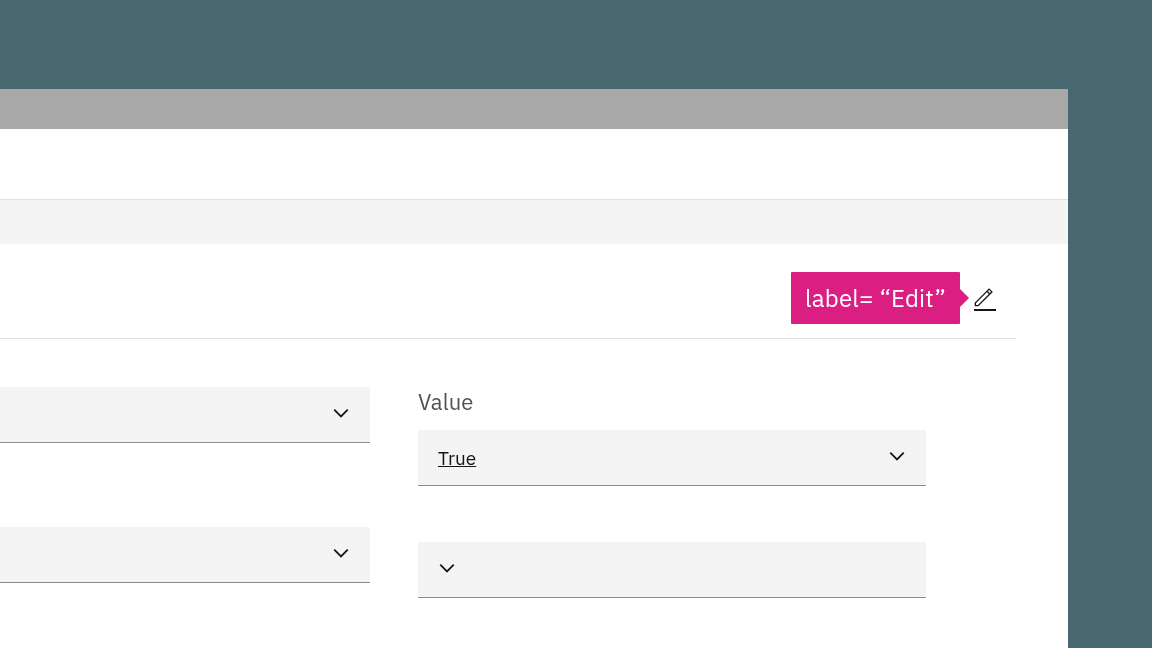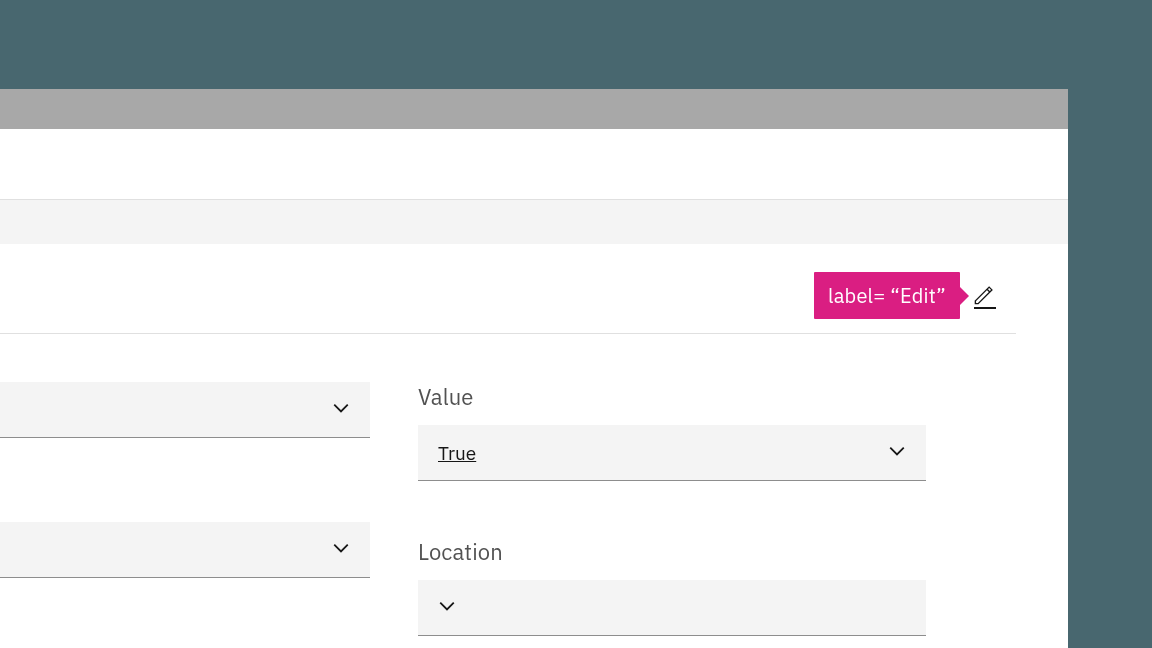--- a/index.html
+++ b/index.html
@@ -47,21 +47,21 @@
       display: flex;
       align-items: center;
       justify-content: flex-end;
       padding: 8px 20px 14px 20px;
       border-bottom: 1px solid #e0e0e0;
       gap: 14px;
     }
     .tooltip-label {
       background: #da1e82;
       color: #ffffff;
-      font-size: 20px;
+      font-size: 24px;
       padding: 10px 14px;
       border-radius: 1px;
       position: relative;
       letter-spacing: 0.2px;
       text-align: right;
     }
     .tooltip-label::after {
       content: "";
       position: absolute;
       right: -9px;
@@ -183,21 +183,20 @@
             <div class="dropdown">
               <span class="value">True</span>
               <span class="chevron">
                 <svg viewBox="0 0 16 16">
                     <path d="M2 5 L8 11 L14 5" stroke="#161616" stroke-width="1.6" fill="none"></path>
                   </svg>
               </span>
             </div>
           </div>
           <div class="field-group">
-            <label class="field-label">Location</label>
             <div class="dropdown">
               <span class="chevron">
                 <svg viewBox="0 0 16 16">
                     <path d="M2 5 L8 11 L14 5" stroke="#161616" stroke-width="1.6" fill="none"></path>
                   </svg>
               </span>
             </div>
           </div>
         </div>
       </div>

